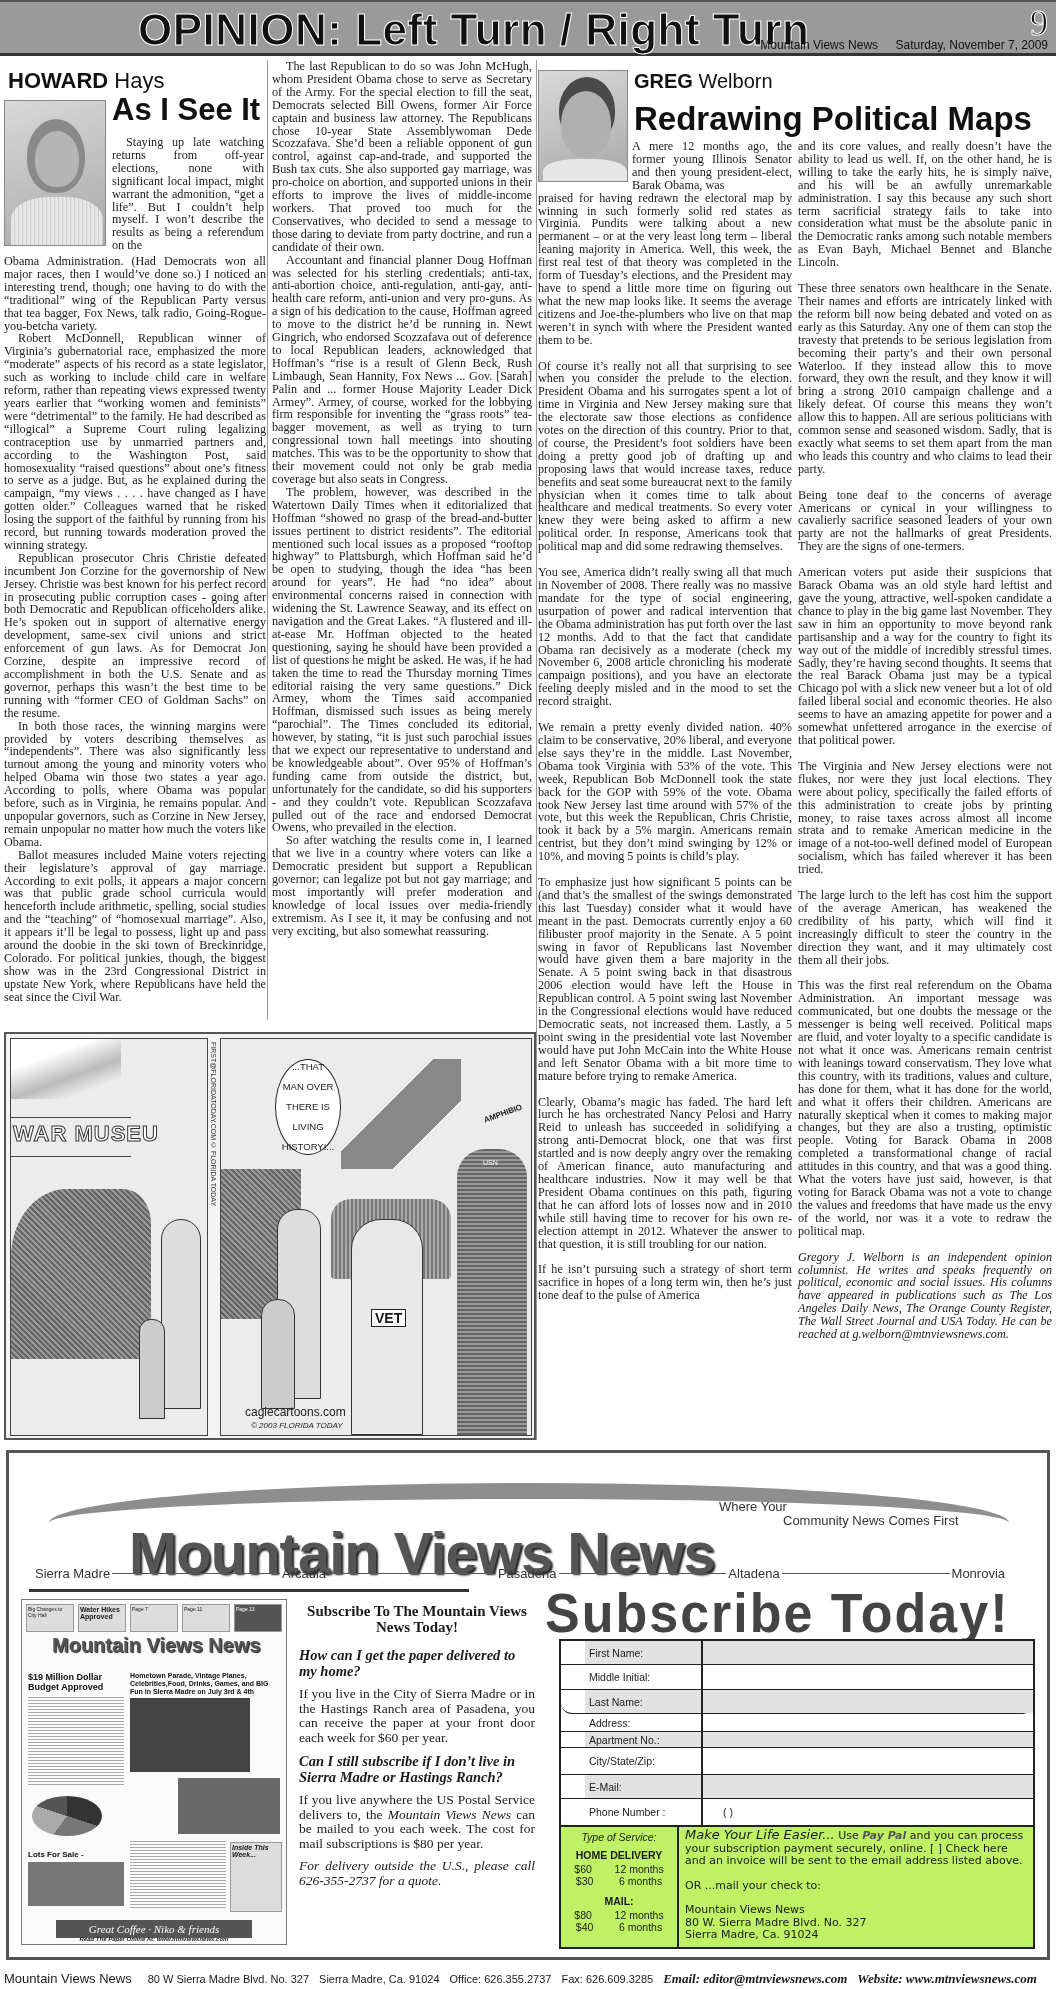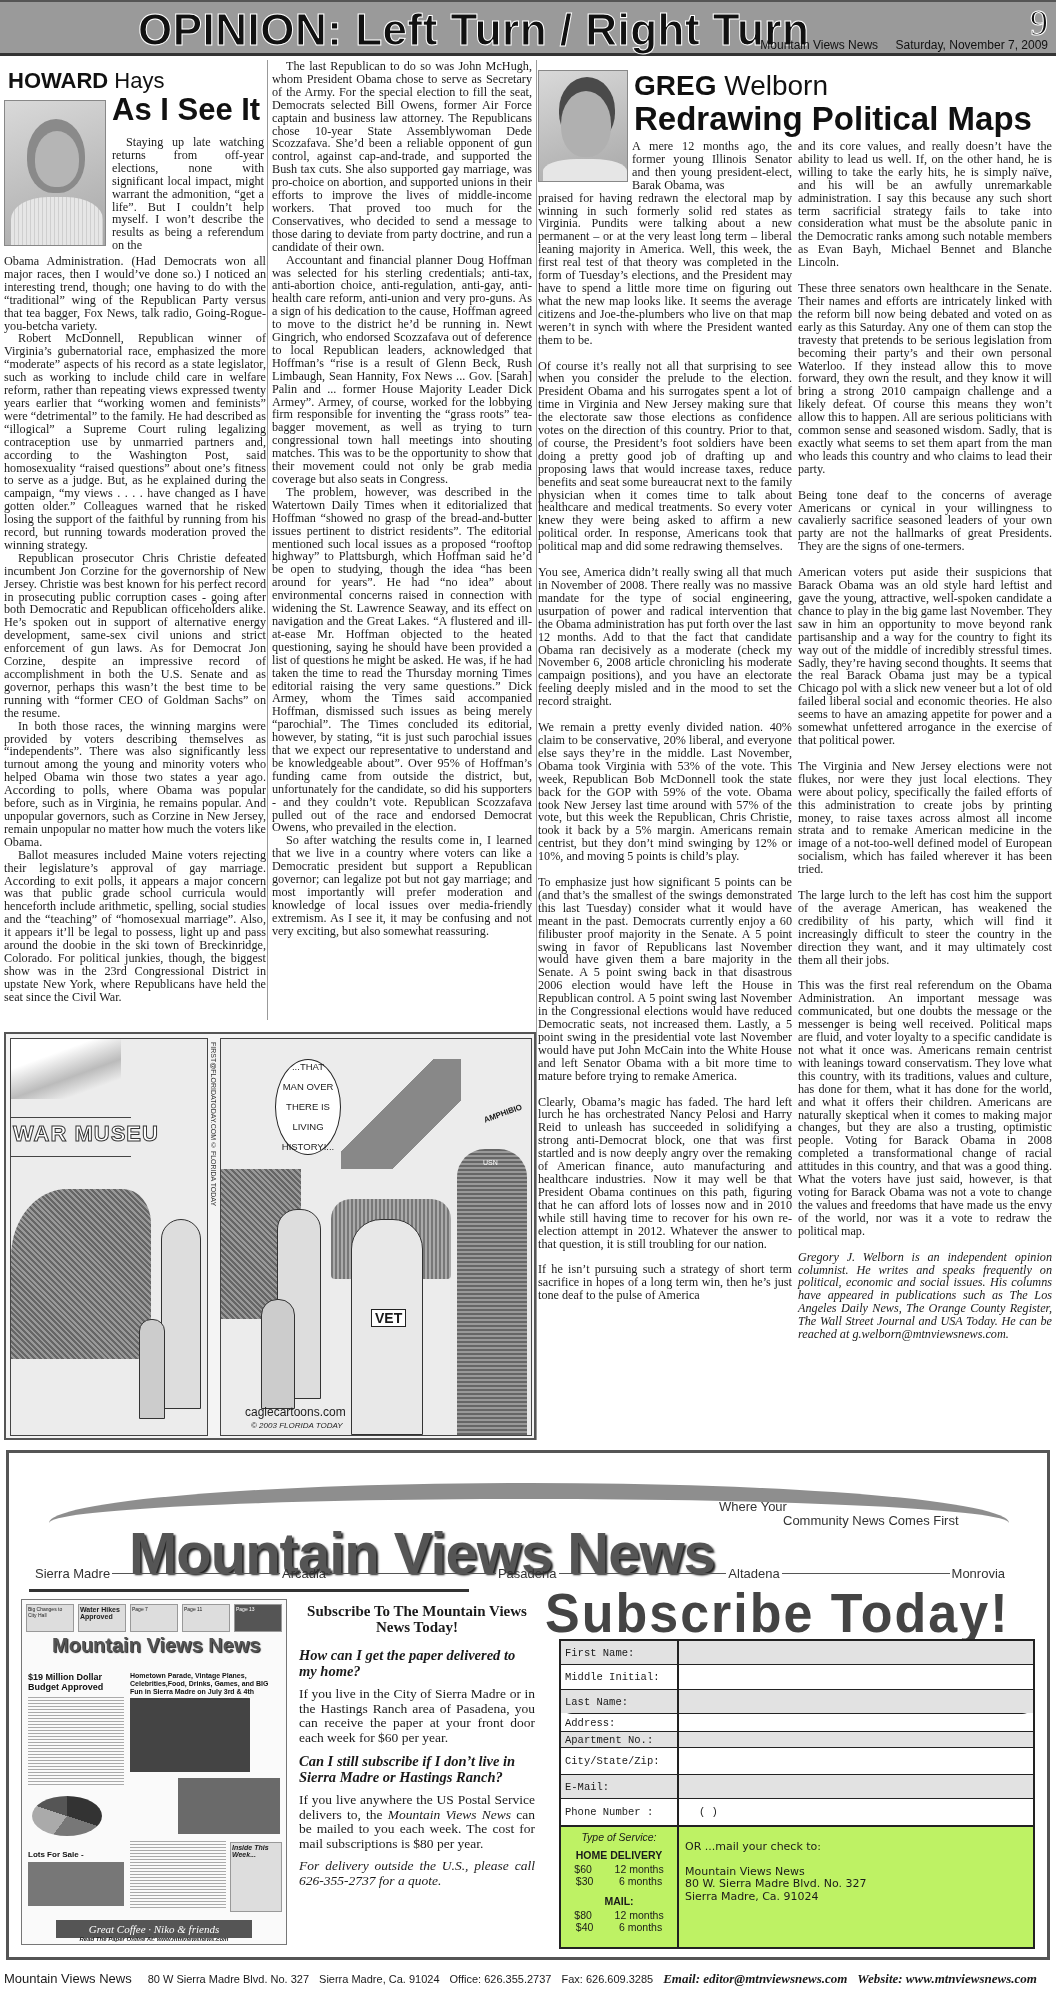--- a/index.html
+++ b/index.html
@@ -57,21 +57,21 @@
 
   .sub-info { position: absolute; left: 290px; top: 150px; width: 236px; font-family: "Liberation Serif", serif; }
   .sub-title { font-weight: bold; font-size: 15px; line-height: 16px; text-align: center; margin-bottom: 12px; }
   .sub-q { font-weight: bold; font-style: italic; font-size: 14.5px; line-height: 16px; margin-bottom: 8px; }
   .sub-a { font-size: 13.5px; line-height: 14.5px; text-align: justify; margin-bottom: 8px; }
   .sub-a i { font-style: italic; }
   .sub-note { font-style: italic; font-size: 13.5px; line-height: 14.5px; text-align: justify; }
 
   .sub-today { position: absolute; left: 536px; top: 130px; font-family: "Liberation Sans", sans-serif; font-weight: bold; font-size: 52px; color: #444; letter-spacing: 2px; white-space: nowrap; transform: scaleY(1.05); }
   .form { position: absolute; left: 550px; top: 186px; width: 476px; border: 2px solid #222; }
-  .form-row { display: flex; border-bottom: 1px solid #222; font-family: Liberation Mono, monospace; font-size: 10.5px; }
+  .form-row { display: flex; border-bottom: 1px solid #222; font-family: Liberation Sans, sans-serif; font-size: 10.5px; padding-left: 24px; }
   .form-row .lbl { width: 118px; border-right: 2px solid #222; padding: 4px 4px; display: flex; align-items: center; }
   .form-row .val { flex: 1; padding: 2px 6px; display: flex; align-items: center; }
   .form-row.shaded .lbl, .form-row.shaded .val { background: #e2e2e2; }
   .form-bottom { display: flex; background: #bef264; font-family: "Liberation Sans", sans-serif; height: 120px; }
   .svc { width: 118px; border-right: 2px solid #222; padding: 4px 2px; font-size: 10.5px; text-align: center; }
   .svc .it { font-style: italic; margin-bottom: 6px; }
   .svc .hd { font-weight: bold; margin: 4px 0 2px; }
   .svc .pr { display: flex; justify-content: space-around; line-height: 12px; }
   .pay { flex: 1; padding: 2px 6px; font-family: "DejaVu Sans", sans-serif; font-size: 11px; line-height: 12.5px; }
   .pay .big { font-style: italic; font-size: 13px; }
@@ -131,21 +131,21 @@
   <p>So after watching the results come in, I learned that we live in a country where voters can like a Democratic president but support a Republican governor; can legalize pot but not gay marriage; and most importantly will prefer moderation and knowledge of local issues over media-friendly extremism. As I see it, it may be confusing and not very exciting, but also somewhat reassuring.</p>
 </div>
 
 <div class="vrule" style="left:536px;top:60px;height:1380px;"></div>
 
 <div class="photo" style="left:538px;top:70px;width:90px;height:112px;">
   <div class="head" style="left:20px;top:6px;width:56px;height:66px;background:#4a4a4a;"></div>
   <div class="head" style="left:22px;top:20px;width:50px;height:66px;background:#b0b0b0;"></div>
   <div class="shirt" style="left:4px;top:88px;width:84px;height:30px;background:#e6e6e6;"></div>
 </div>
-<div class="author-name" style="position:absolute;left:634px;top:70px;font-size:28px;">
+<div class="author-name" style="position:absolute;left:634px;top:70px;font-size:20px;">
   <b>GREG</b>
   <span>Welborn</span>
 </div>
 <div class="headline" style="position:absolute;left:634px;top:100px;font-size:33px;">Redrawing Political Maps</div>
 
 <div class="col" style="left:538px;top:140px;width:254px;">
   <p class="noindent" style="margin-left:94px;" id="welborn-lead">A mere 12 months ago, the former young Illinois Senator and then young president-elect, Barak Obama, was </p>
     <p class="noindent">praised for having redrawn the electoral map by winning in such formerly solid red states as Virginia. Pundits were talking about a new permanent – or at the very least long term – liberal leaning majority in America. Well, this week, the first real test of that theory was completed in the form of Tuesday’s elections, and the President may have to spend a little more time on figuring out what the new map looks like. It seems the average citizens and Joe-the-plumbers who live on that map weren’t in synch with where the President wanted them to be.</p>
   <p class="gap">Of course it’s really not all that surprising to see when you consider the prelude to the election. President Obama and his surrogates spent a lot of time in Virginia and New Jersey making sure that the electorate saw those elections as confidence votes on the direction of this country. Prior to that, of course, the President’s foot soldiers have been doing a pretty good job of drafting up and proposing laws that would increase taxes, reduce benefits and seat some bureaucrat next to the family physician when it comes time to talk about healthcare and medical treatments. So every voter knew they were being asked to affirm a new political order. In response, Americans took that political map and did some redrawing themselves.</p>
   <p class="gap">You see, America didn’t really swing all that much in November of 2008. There really was no massive mandate for the type of social engineering, usurpation of power and radical intervention that the Obama administration has put forth over the last 12 months. Add to that the fact that candidate Obama ran decisively as a moderate (check my November 6, 2008 article chronicling his moderate campaign positions), and you have an electorate feeling deeply misled and in the mood to set the record straight.</p>
@@ -296,20 +296,26 @@
         <div class="pr">
             <span>$80</span>
             <span>12 months</span>
           </div>
         <div class="pr">
             <span>$40</span>
             <span>6 months</span>
           </div>
       </div>
       <div class="pay">
+        <div>
+          <span class="big">Make Your Life Easier...</span>
+          <span>Use</span>
+          <span class="pp">Pay Pal</span>
+          <span>and you can process your subscription payment securely, online. [    ] Check here and an invoice will be sent to the email address listed above.</span>
+        </div>
         <div style="margin-top:12px;">OR ...mail your check to:</div>
         <div style="margin-top:12px;">Mountain Views News</div>
         <div>80 W. Sierra Madre Blvd.  No. 327</div>
         <div>Sierra Madre, Ca.  91024</div>
       </div>
     </div>
   </div>
 </div>
 
 <div class="footer">

